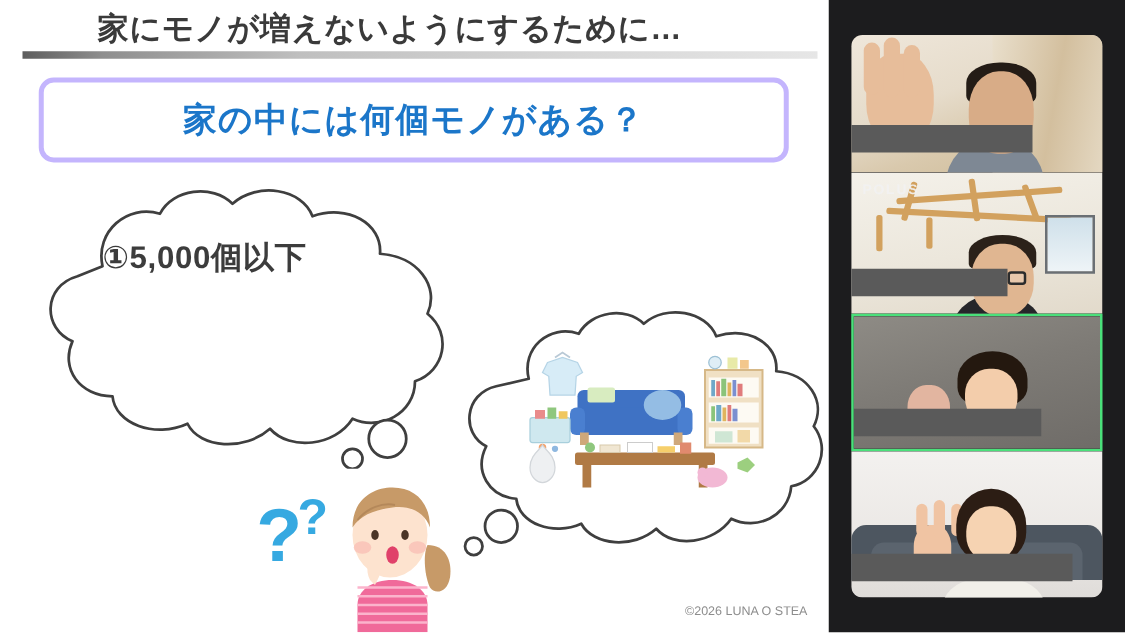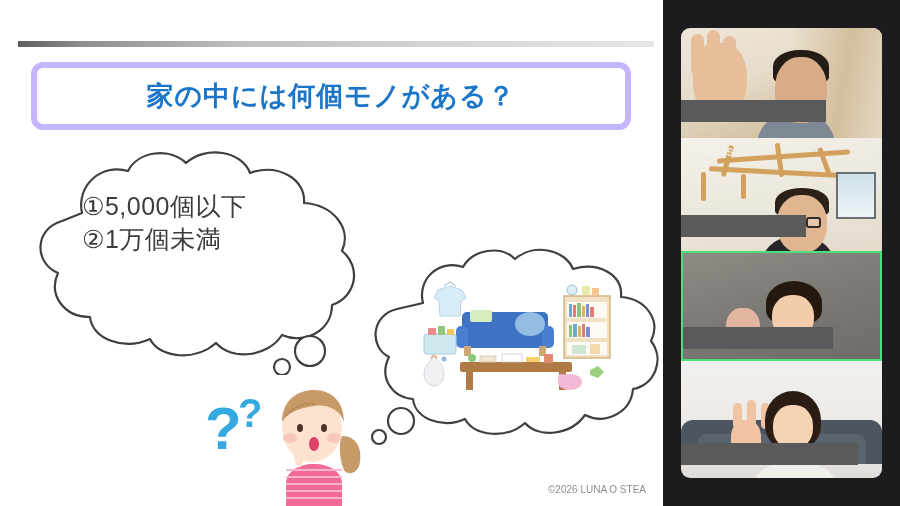--- a/index.html
+++ b/index.html
@@ -23,36 +23,36 @@
     letter-spacing: 0.5px; white-space: nowrap;
   }
 
   #title-rule {
     position: absolute; left: 18px; top: 41px; width: 636px; height: 6px;
     background: linear-gradient(to right, #5d5d5d 0%, #8e8e8e 10%, #bfbfbf 35%, #d7d7d7 70%, #e6e6e6 100%);
   }
 
   #question-box {
     position: absolute; left: 31px; top: 62px; width: 600px; height: 68px;
-    border: 6px solid #c4b5fd; border-radius: 12px; background: #ffffff;
+    border: 4px solid #c4b5fd; border-radius: 12px; background: #ffffff;
     display: flex; align-items: center; justify-content: center;
   }
   #question-box-text {
     font-size: 27px; font-weight: 700; color: #1b76c9;
     letter-spacing: 1px; white-space: nowrap;
   }
 
   
   .cloud-svg { position: absolute; }
   #cloud-left { left: 10px; top: 145px; width: 370px; height: 230px; }
   #cloud-right { left: 365px; top: 243px; width: 295px; height: 205px; }
 
   #options-list {
     position: absolute; left: 82px; top: 190px;
-    font-size: 25px; font-weight: 400; color: #3c3c3c;
+    font-size: 25px; font-weight: 700; color: #3c3c3c;
     line-height: 1.32; letter-spacing: 0.5px; white-space: nowrap;
   }
   #options-list div { white-space: nowrap; }
 
   
   #room-illustration { position: absolute; left: 420px; top: 278px; width: 200px; height: 120px; }
 
   
   #girl-character { position: absolute; left: 262px; top: 378px; width: 105px; height: 128px; }
   #question-marks { position: absolute; left: 205px; top: 385px; width: 75px; height: 90px; }
@@ -137,38 +137,38 @@
   #t4-shirt { position:absolute; left:36%; top:88%; width:84px; height:26px;
               background:#f1efe9; border-radius:28px 28px 0 0; }
 </style>
 </head>
 <body>
 
 <div id="root">
 
   <div id="slide">
 
+    <div id="slide-title">家にモノが増えないようにするために…</div>
     <div id="title-rule"></div>
 
     <div id="question-box">
       <span id="question-box-text">家の中には何個モノがある？</span>
     </div>
 
     <svg id="cloud-left" class="cloud-svg" viewBox="0 0 370 230">
       <path d="M72,68 C66,40 92,18 118,26 C128,6 160,2 176,18 C196,0 232,6 240,28
                C268,18 296,34 294,58 C324,60 342,84 332,106 C352,122 346,152 322,160
                C322,186 294,200 272,190 C258,212 222,216 206,198 C186,216 150,214 140,194
                C114,206 82,194 80,172 C54,172 38,150 48,128 C24,118 24,84 52,76 Z" fill="#ffffff" stroke="#3f3f3f" stroke-width="2.2" stroke-linejoin="round"></path>
       <circle cx="300" cy="206" r="15" fill="#fff" stroke="#3f3f3f" stroke-width="2.2"></circle>
       <circle cx="272" cy="222" r="8" fill="#fff" stroke="#3f3f3f" stroke-width="2.2"></circle>
     </svg>
 
     <div id="options-list">
       <div>①5,000個以下</div>
-      <div>②1万個未満</div>
     </div>
 
     <svg id="cloud-right" class="cloud-svg" viewBox="0 0 295 205">
       <path d="M58,60 C52,36 74,16 98,24 C108,6 136,2 150,16 C168,0 200,6 208,26
                C234,18 258,32 256,54 C282,56 296,78 286,98 C300,116 290,142 268,146
                C266,170 240,182 220,172 C206,192 174,196 160,180 C142,196 110,194 100,176
                C78,186 50,176 48,156 C26,154 14,134 24,114 C4,104 6,72 32,66 Z" fill="#ffffff" stroke="#3f3f3f" stroke-width="2.2" stroke-linejoin="round"></path>
       <circle cx="36" cy="178" r="13" fill="#fff" stroke="#3f3f3f" stroke-width="2.2"></circle>
       <circle cx="14" cy="194" r="7" fill="#fff" stroke="#3f3f3f" stroke-width="2.2"></circle>
     </svg>

